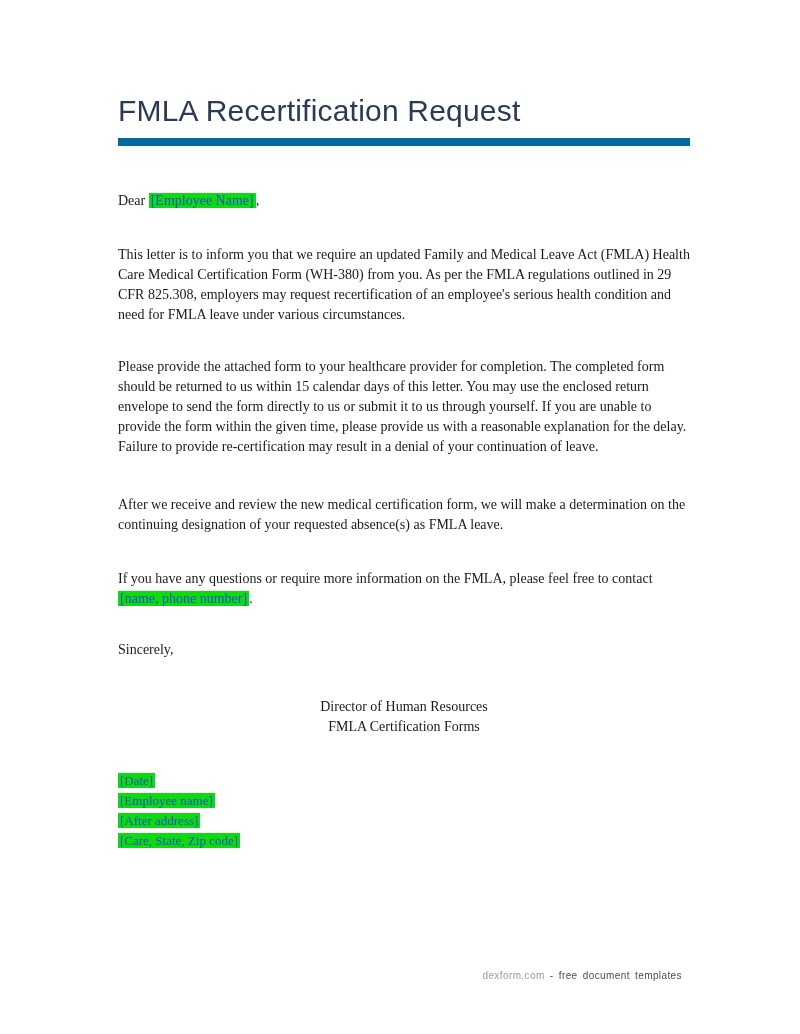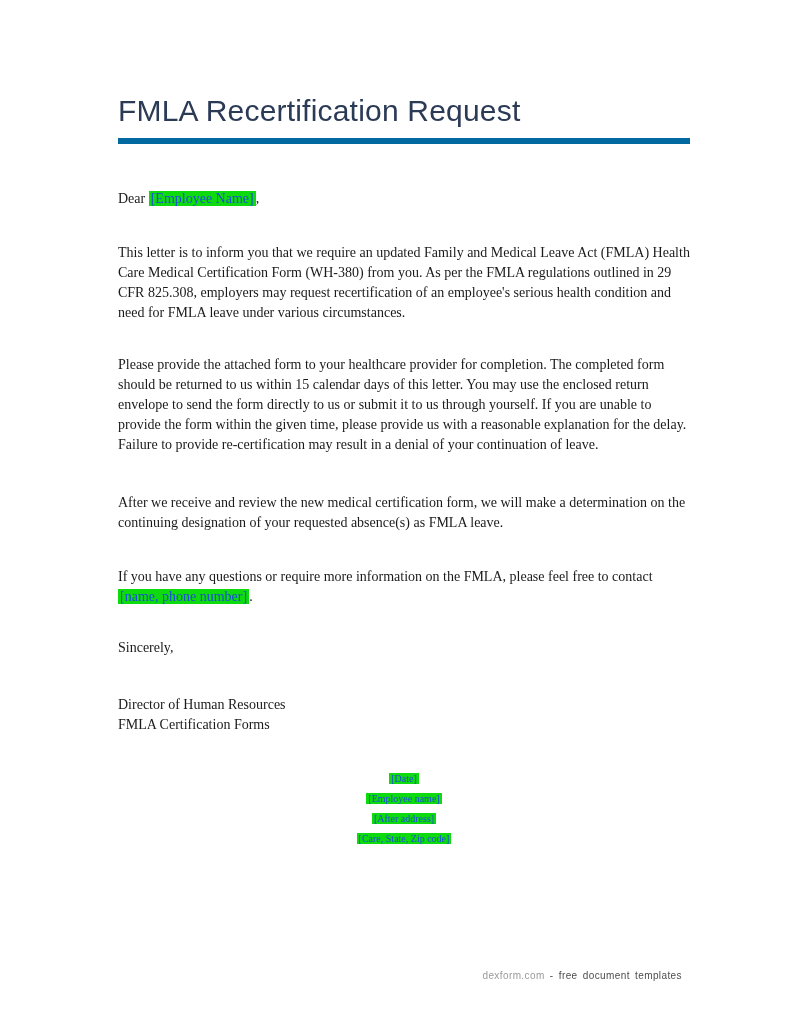--- a/index.html
+++ b/index.html
@@ -24,45 +24,44 @@
   }
   .doc-title {
     margin: 0;
     padding-top: 93px;
     padding-bottom: 9px;
     font-family: "Liberation Sans", sans-serif;
     font-weight: 400;
     font-size: 30px;
     line-height: 36px;
     color: #2b3a55;
-    border-bottom: 6px solid #0369a1;
+    border-bottom: 8px solid #0369a1;
     letter-spacing: 0.2px;
   }
   .body-text {
     font-size: 14px;
     line-height: 20px;
     margin: 0;
   }
   .greeting      { margin-top: 45px; }
   .para-1        { margin-top: 34px; }
   .para-2        { margin-top: 32px; }
   .para-3        { margin-top: 38px; }
   .para-4        { margin-top: 34px; }
   .closing       { margin-top: 31px; }
-  .signature     { margin-top: 37px; }
+  .signature     { margin-top: 37px; text-align: center; }
   .address-block { margin-top: 34px; }
   mark.ph {
     background: #0edb0e;
     color: #1d4ed8;
     padding: 0 2px;
   }
   .address-line {
-    font-size: 10px;
+    font-size: 13px;
     line-height: 20px;
-    text-align: center;
   }
   .footer {
     position: absolute;
     top: 970px;
     right: 118px;
     font-family: "Liberation Sans", sans-serif;
     font-size: 10px;
     letter-spacing: 0.4px;
     word-spacing: 2px;
   }

